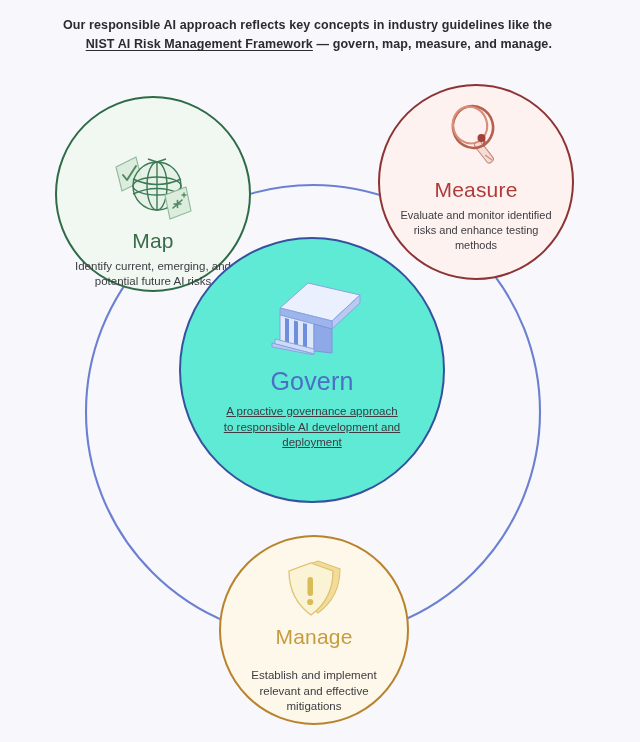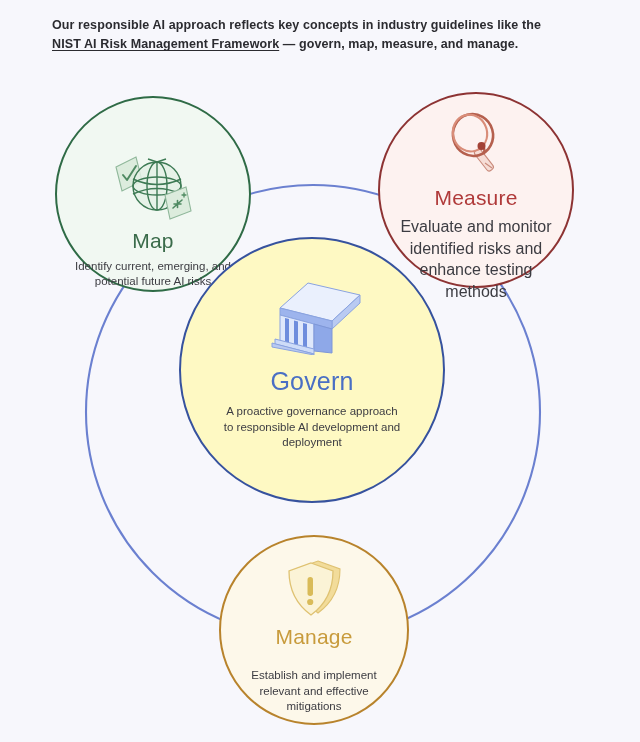--- a/index.html
+++ b/index.html
@@ -19,20 +19,21 @@
   #header {
     position: absolute;
     left: 52px;
     top: 16px;
     width: 500px;
     font-size: 12.5px;
     font-weight: bold;
     color: #2b2b30;
     line-height: 1.55;
     letter-spacing: 0.1px;
+    text-align: right;
   }
   #header .link {
     text-underline-offset: 2px;
     color: #2b2b30;
   }
   #header .dash { white-space: pre; }
 
   
   #stage {
     position: absolute;
@@ -81,39 +82,39 @@
     background: #f1f8f2;
     border: 2px solid #2f6b46;
     padding-top: 14px;
     justify-content: flex-end;
   }
   #node-map .node-title { font-size: 21px; color: #3a6b4a; margin-top: 4px; }
   #node-map .node-desc  { font-size: 11.5px; margin-top: 6px; width: 160px; }
 
   
   #node-measure {
-    left: 378px; top: 92px;
+    left: 378px; top: 84px;
     width: 196px; height: 196px;
     background: #fdf2f0;
     border: 2px solid #8d3333;
     padding-top: 14px;
   }
   #node-measure .node-title { font-size: 21px; color: #b03a3a; margin-top: 4px; }
-  #node-measure .node-desc  { font-size: 16px; margin-top: 6px; width: 166px; }
+  #node-measure .node-desc  { font-size: 11px; margin-top: 6px; width: 166px; }
 
   
   #node-govern {
     left: 179px; top: 237px;
     width: 266px; height: 266px;
-    background: #fef9c3;
+    background: #5eead4;
     border: 2px solid #36529e;
     padding-top: 42px;
   }
   #node-govern .node-title { font-size: 25px; color: #4a6fc4; margin-top: 12px; }
-  #node-govern .node-desc  { font-size: 11.5px; margin-top: 8px; width: 180px; }
+  #node-govern .node-desc  { font-size: 11.5px; margin-top: 8px; width: 180px; text-decoration: underline; }
 
   
   #node-manage {
     left: 219px; top: 535px;
     width: 190px; height: 190px;
     background: #fdf8ea;
     border: 2px solid #b8832c;
     padding-top: 20px;
   }
   #node-manage .node-title { font-size: 21px; color: #c89b3c; margin-top: 6px; }

